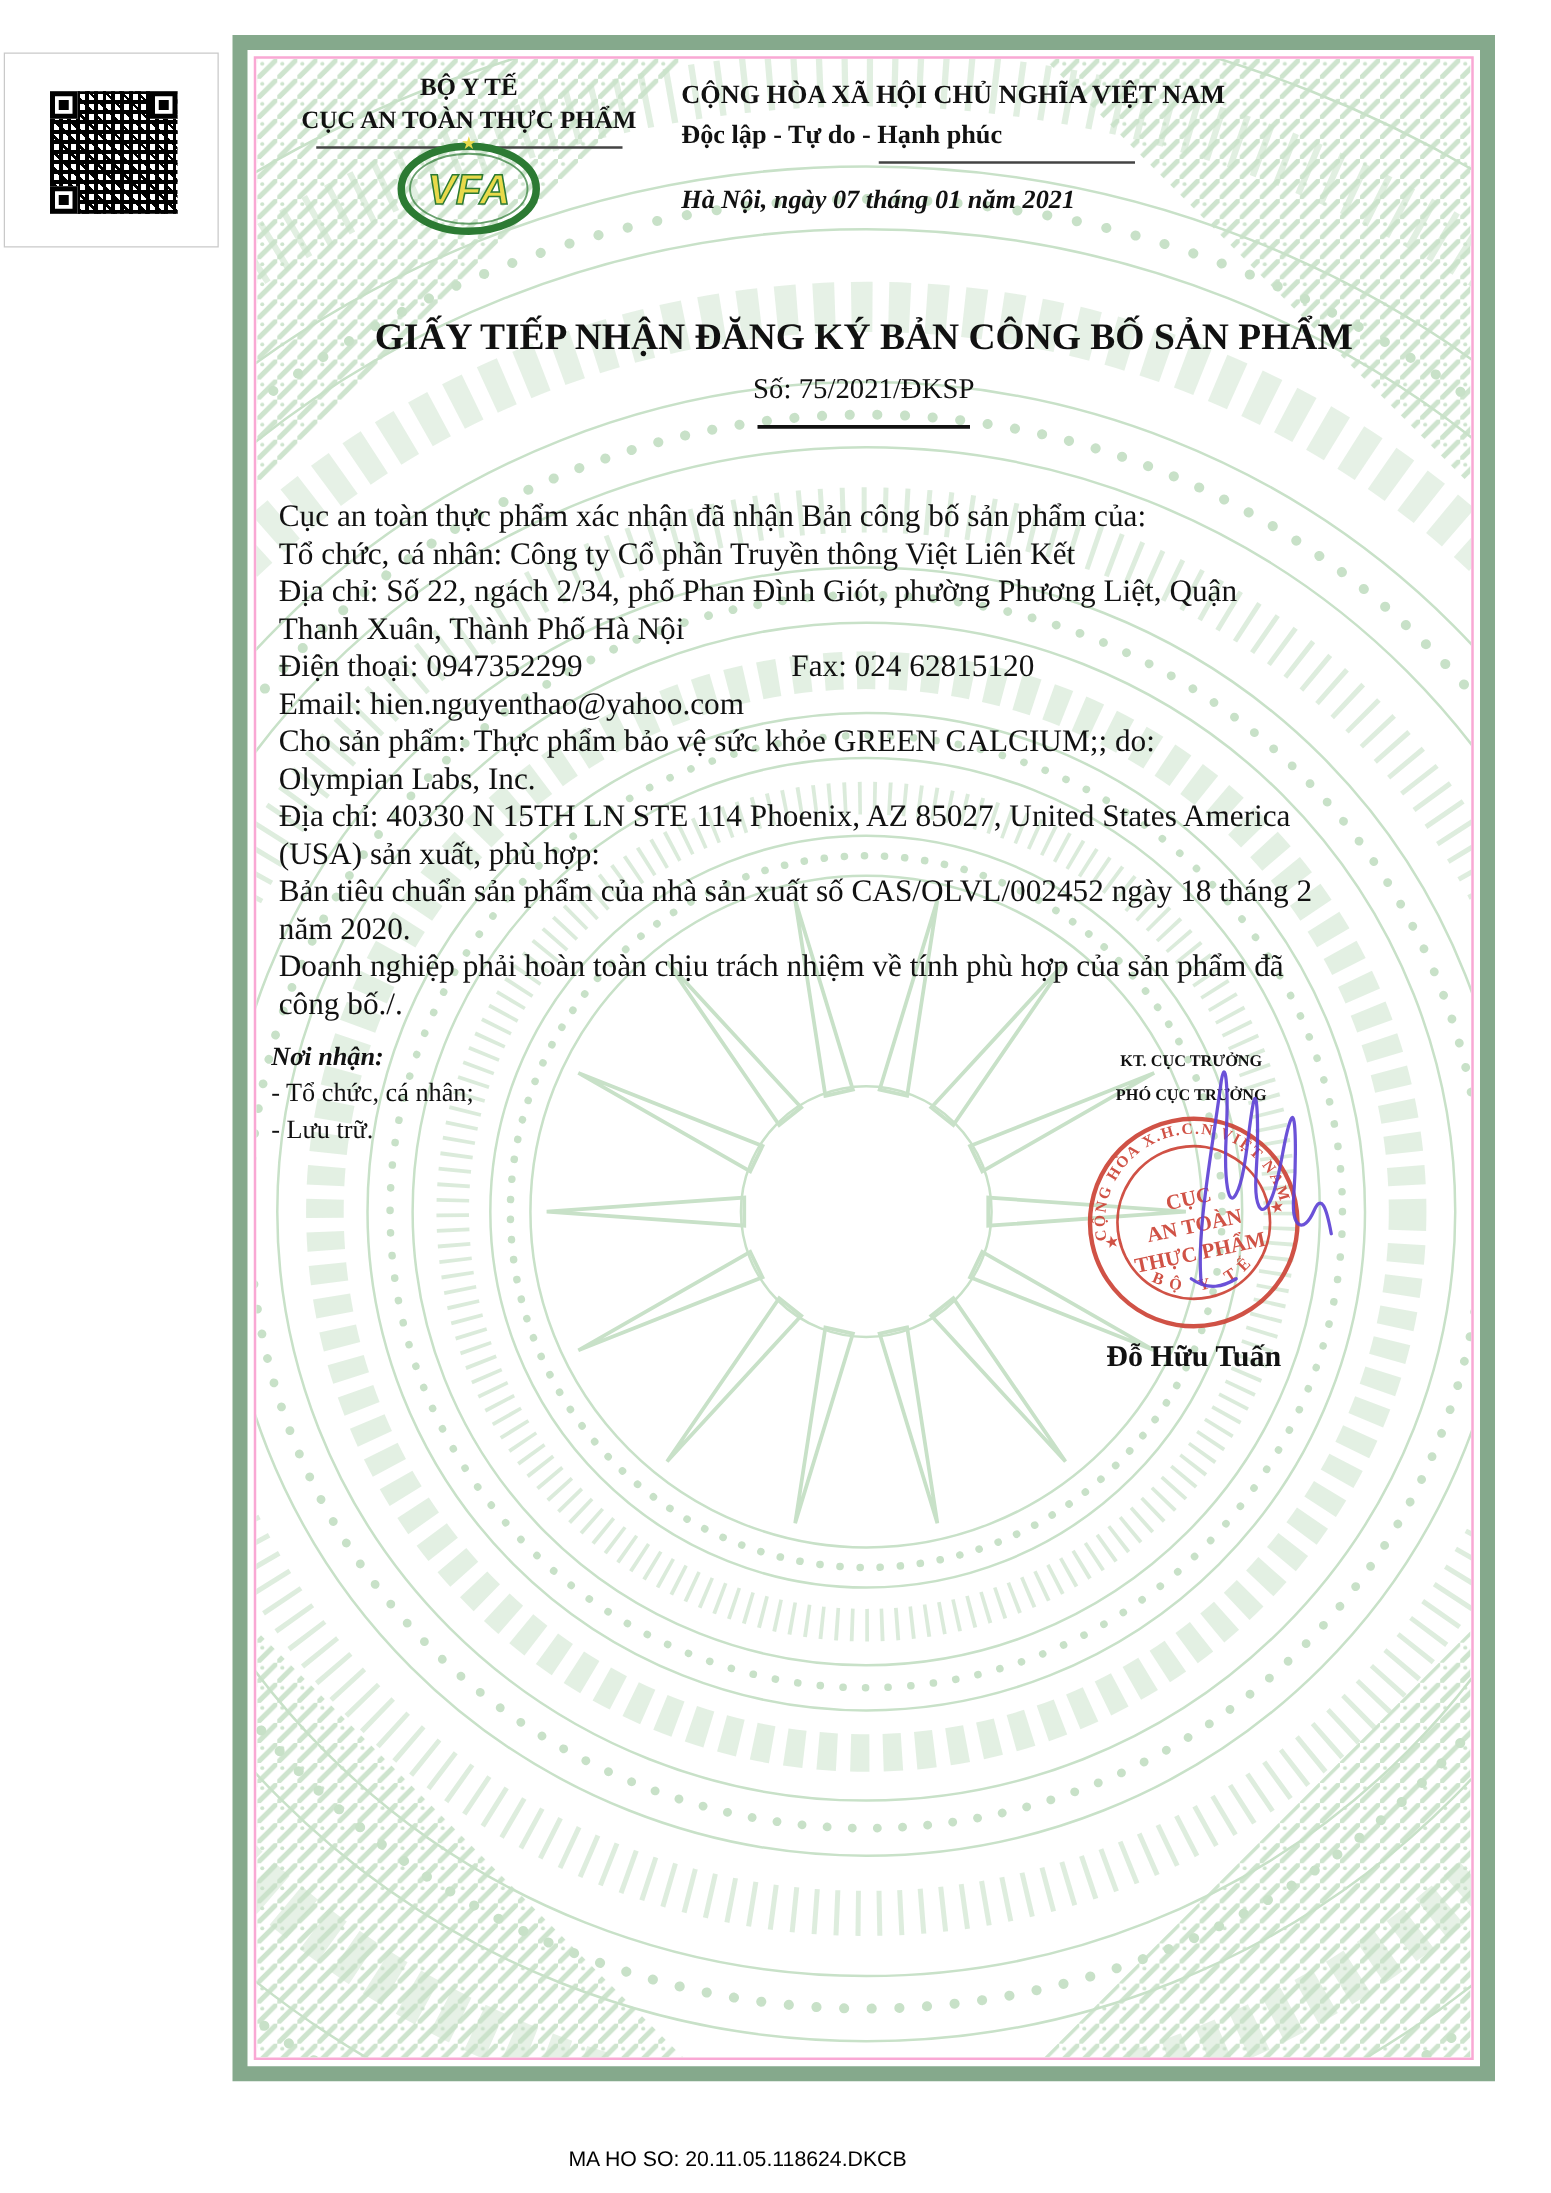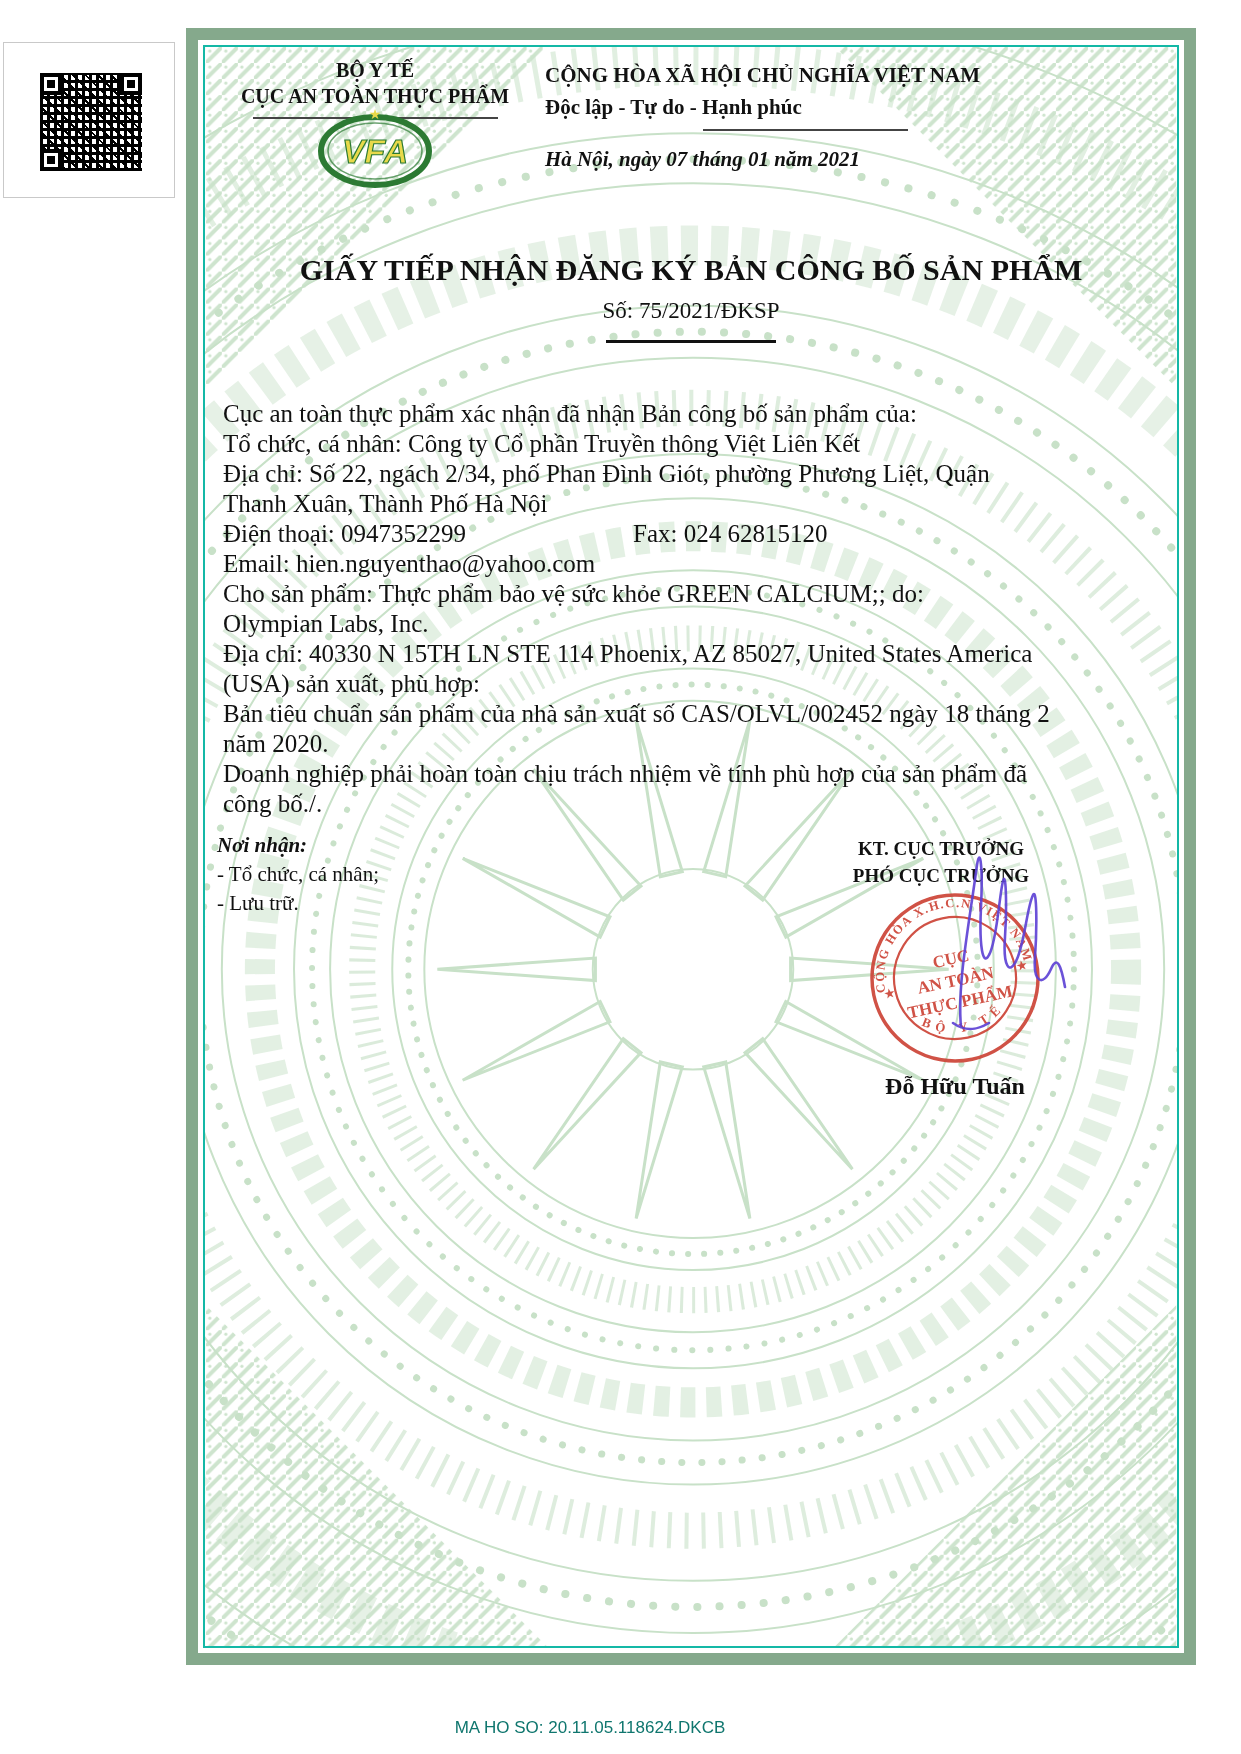--- a/index.html
+++ b/index.html
@@ -5,21 +5,21 @@
   * { margin:0; padding:0; box-sizing:border-box; }
   body { background:#fff; }
   .page {
     position:relative; width:1241px; height:1754px; background:#fff;
     font-family:"Liberation Serif", serif; color:#111; overflow:hidden;
   }
   
   .frame { position:absolute; left:186px; top:28px; width:1010px; height:1637px;
            background:#85a98c; padding:12px; }
   .frame-white { width:100%; height:100%; background:#fff; padding:5px; }
-  .frame-inner { position:relative; width:100%; height:100%; border:2px solid #14b8a6;
+  .frame-inner { position:relative; width:100%; height:100%; border:2px solid #f9a8d4;
                  background:#fff; overflow:hidden; }
   .bg-svg { position:absolute; left:0; top:0; width:100%; height:100%; }
 
   
   .qr-box { position:absolute; left:3px; top:42px; width:172px; height:156px;
             background:#fff; border:1px solid #c9c9c9; }
   .qr { position:absolute; left:36px; top:30px; width:102px; height:98px;
         background-color:#fff;
         background-image:
           repeating-linear-gradient(90deg, #000 0 3px, transparent 3px 7px),
@@ -52,32 +52,32 @@
   
   .body-block { position:absolute; left:18px; top:352px; width:832px;
                 font-size:25px; line-height:30px; }
   .body-block p { margin:0; }
   .row { display:flex; }
   .row .cell-a { width:410px; }
 
   
   .recipients { position:absolute; left:12px; top:784px; font-size:21px; line-height:29px; }
   .recipients .lbl { font-weight:bold; font-style:italic; }
-  .sign-block { position:absolute; left:556px; top:788px; width:360px; text-align:center;
-                font-size:19px; font-weight:bold; line-height:27px; }
+  .sign-block { position:absolute; left:568px; top:788px; width:360px; text-align:center;
+                font-size:13px; font-weight:bold; line-height:27px; }
   .signer { position:absolute; left:570px; top:1026px; width:360px; text-align:center;
             font-size:24px; font-weight:bold; }
 
   .stamp { position:absolute; left:664px; top:845px; width:172px; height:172px;
            transform:rotate(-12deg); opacity:.92; }
   .signature-ink { position:absolute; left:742px; top:788px; }
 
   
   .footer-code { position:absolute; left:0; top:1718px; width:1180px; text-align:center;
-                 font-family:"Liberation Sans", sans-serif; font-size:17px; color:#0f766e; }
+                 font-family:"Liberation Sans", sans-serif; font-size:17px; color:#000000; }
 </style>
 </head>
 <body>
 
 <div class="page">
 
   <div class="qr-box">
     <div class="qr">
       <div class="f tl"></div>
       <div class="f tr"></div>

